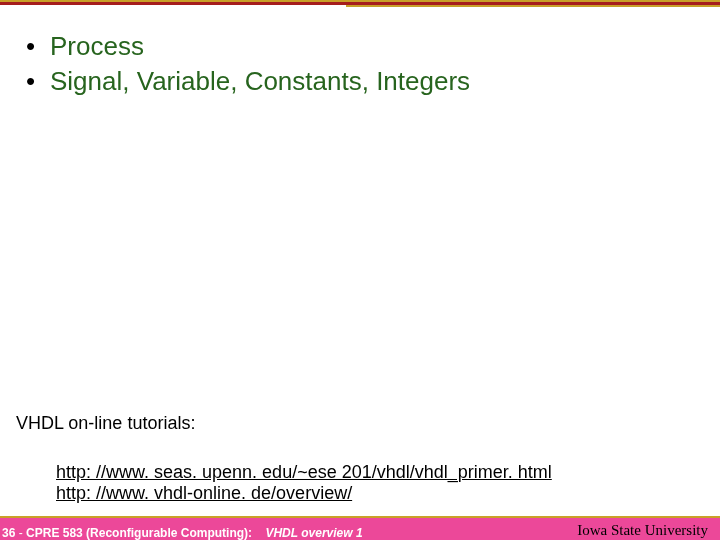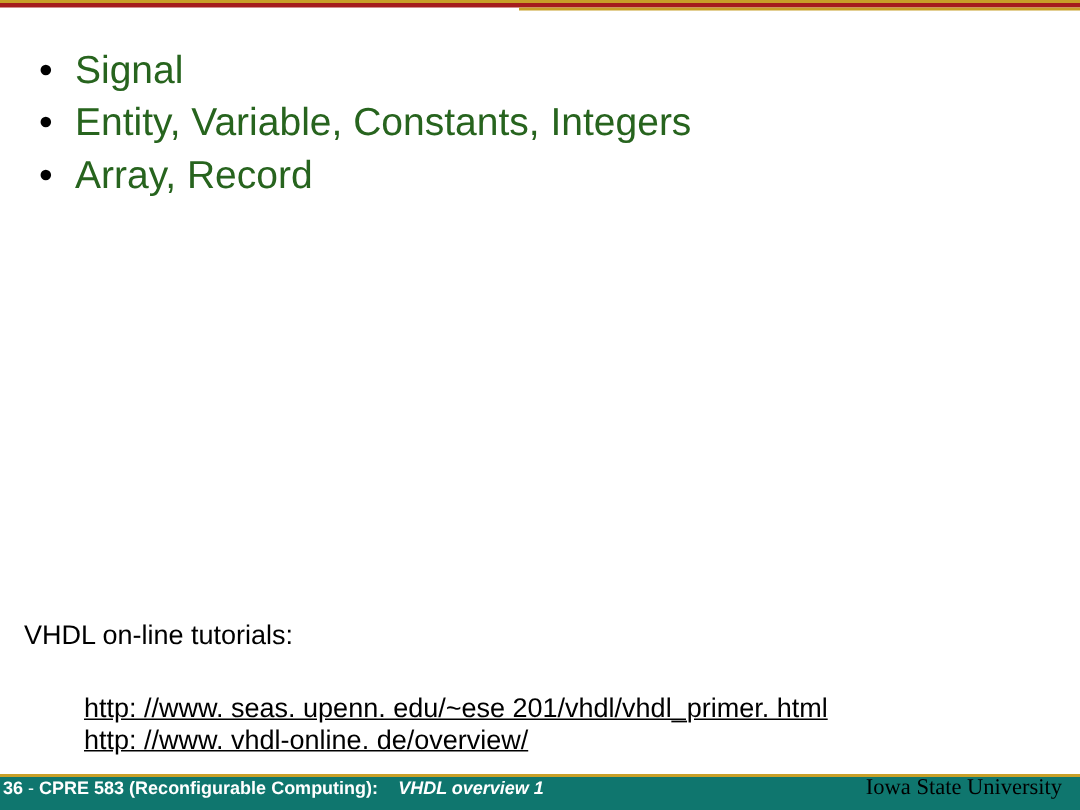--- a/index.html
+++ b/index.html
@@ -65,24 +65,24 @@
     color: #000;
     text-decoration: underline;
     word-break: break-all;
   }
 
   .footer-rule {
     position: absolute; left: 0; right: 0; bottom: 22px; height: 2px; background: #c8a028;
   }
   .footer {
     position: absolute; left: 0; right: 0; bottom: 0; height: 22px;
-    background: #0f766e;
+    background: #ec4899;
     color: #fff;
     font-size: 12px;
-    display: flex; align-items: flex-start; justify-content: space-between;
+    display: flex; align-items: flex-end; justify-content: space-between;
     padding: 0 2px 0 2px;
   }
   .footer-left { }
   .footer-left .pgnum, .footer-left .course, .footer-left .subtitle { font-weight: bold; }
   .footer-left .subtitle { font-style: italic; }
   .footer-right {
     font-family: "Times New Roman", Times, serif;
     color: #000;
     font-size: 15px;
     padding-right: 10px;
@@ -95,23 +95,22 @@
 
 
   <div class="title-rule">
     <div class="rule-gold-thin"></div>
     <div class="rule-red"></div>
     <div class="rule-gold-right"></div>
   </div>
 
   <div class="body">
     <ul class="bullets">
-      <li>Signal</li>
-      <li>Entity, Variable, Constants, Integers</li>
-      <li>Array, Record</li>
+      <li>Process</li>
+      <li>Signal, Variable, Constants, Integers</li>
     </ul>
   </div>
 
   <div class="tutorials">
     <div class="tut-heading">VHDL on-line tutorials:</div>
     <div class="tut-links">
       <a href="#">http: //www. seas. upenn. edu/~ese 201/vhdl/vhdl_primer. html</a><br>
       <a href="#">http: //www. vhdl-online. de/overview/</a>
     </div>
   </div>

